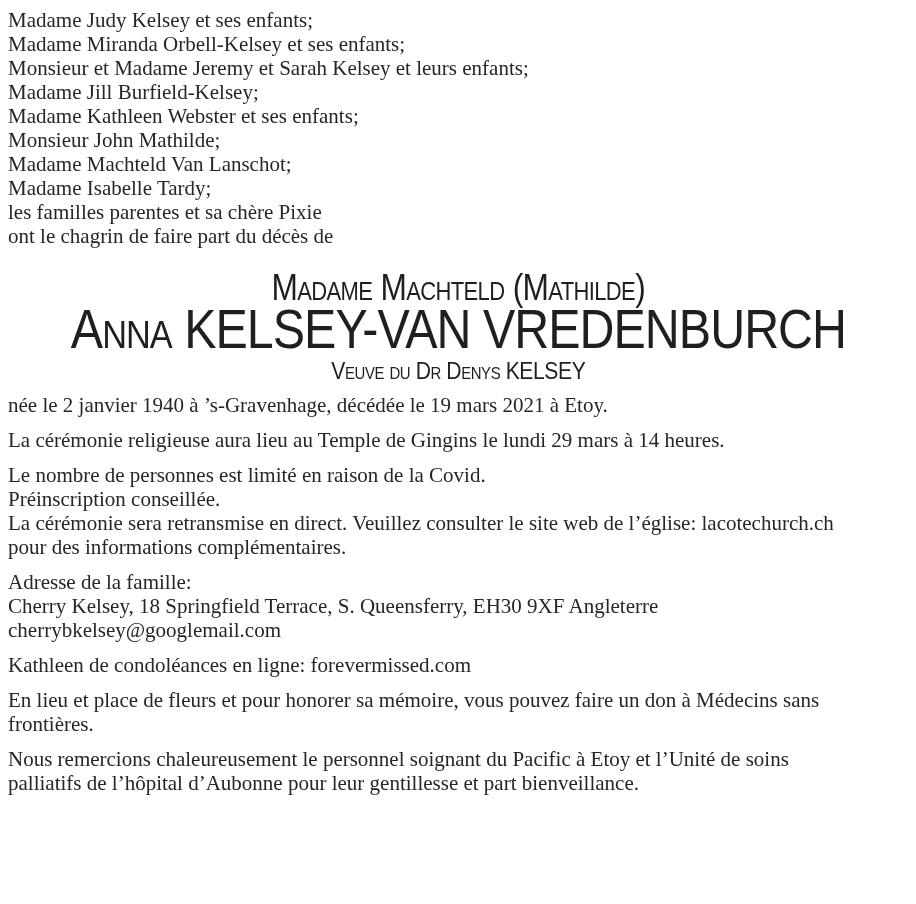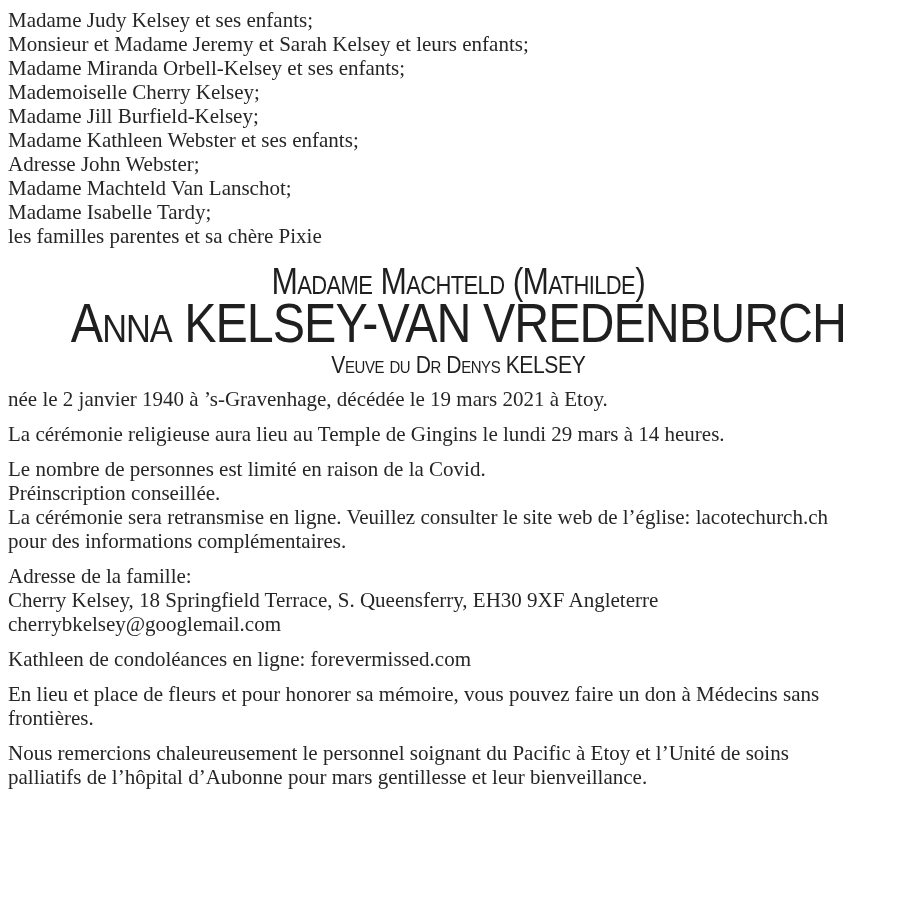--- a/index.html
+++ b/index.html
@@ -21,21 +21,21 @@
     color: #262626;
     -webkit-font-smoothing: antialiased;
   }
   .intro .line,
   .para .line {
     height: 24px;
     line-height: 24px;
     white-space: nowrap;
   }
   .title-block {
-    margin-top: 14px;
+    margin-top: 20px;
     text-align: center;
     font-family: "Liberation Sans", "DejaVu Sans", sans-serif;
     color: #1f1f1f;
   }
   .condensed {
     display: inline-block;
     transform: scaleX(0.88);
     transform-origin: 50% 50%;
     letter-spacing: -0.02em;
     white-space: nowrap;
@@ -59,29 +59,29 @@
   }
   .para { margin-top: 11px; }
 </style>
 </head>
 <body>
 
 <div class="doc">
 
   <div class="intro">
       <div class="line">Madame Judy Kelsey et ses enfants;</div>
+      <div class="line">Madame Miranda Orbell-Kelsey et ses enfants;</div>
       <div class="line">Monsieur et Madame Jeremy et Sarah Kelsey et leurs enfants;</div>
-      <div class="line">Madame Miranda Orbell-Kelsey et ses enfants;</div>
-      <div class="line">Mademoiselle Cherry Kelsey;</div>
       <div class="line">Madame Jill Burfield-Kelsey;</div>
       <div class="line">Madame Kathleen Webster et ses enfants;</div>
-      <div class="line">Adresse John Webster;</div>
+      <div class="line">Monsieur John Mathilde;</div>
       <div class="line">Madame Machteld Van Lanschot;</div>
       <div class="line">Madame Isabelle Tardy;</div>
       <div class="line">les familles parentes et sa chère Pixie</div>
+      <div class="line">ont le chagrin de faire part du décès de</div>
     </div>
 
   <div class="title-block">
     <div class="title-line1">
       <span class="condensed sc">Madame Machteld (Mathilde)</span>
     </div>
     <div class="title-line2">
       <span class="condensed sc">Anna KELSEY-VAN VREDENBURCH</span>
     </div>
     <div class="subtitle">
@@ -93,37 +93,37 @@
       <div class="line">née le 2 janvier 1940 à ’s-Gravenhage, décédée le 19 mars 2021 à Etoy.</div>
     </div>
 
   <div class="para">
       <div class="line">La cérémonie religieuse aura lieu au Temple de Gingins le lundi 29 mars à 14 heures.</div>
     </div>
 
   <div class="para">
       <div class="line">Le nombre de personnes est limité en raison de la Covid.</div>
       <div class="line">Préinscription conseillée.</div>
-      <div class="line">La cérémonie sera retransmise en ligne. Veuillez consulter le site web de l’église: lacotechurch.ch</div>
+      <div class="line">La cérémonie sera retransmise en direct. Veuillez consulter le site web de l’église: lacotechurch.ch</div>
       <div class="line">pour des informations complémentaires.</div>
     </div>
 
   <div class="para">
       <div class="line">Adresse de la famille:</div>
       <div class="line">Cherry Kelsey, 18 Springfield Terrace, S. Queensferry, EH30 9XF Angleterre</div>
       <div class="line">cherrybkelsey@googlemail.com</div>
     </div>
 
   <div class="para">
       <div class="line">Kathleen de condoléances en ligne: forevermissed.com</div>
     </div>
 
   <div class="para">
       <div class="line">En lieu et place de fleurs et pour honorer sa mémoire, vous pouvez faire un don à Médecins sans</div>
       <div class="line">frontières.</div>
     </div>
 
   <div class="para">
       <div class="line">Nous remercions chaleureusement le personnel soignant du Pacific à Etoy et l’Unité de soins</div>
-      <div class="line">palliatifs de l’hôpital d’Aubonne pour mars gentillesse et leur bienveillance.</div>
+      <div class="line">palliatifs de l’hôpital d’Aubonne pour leur gentillesse et part bienveillance.</div>
     </div>
 
 </div>
 
 </body></html>

